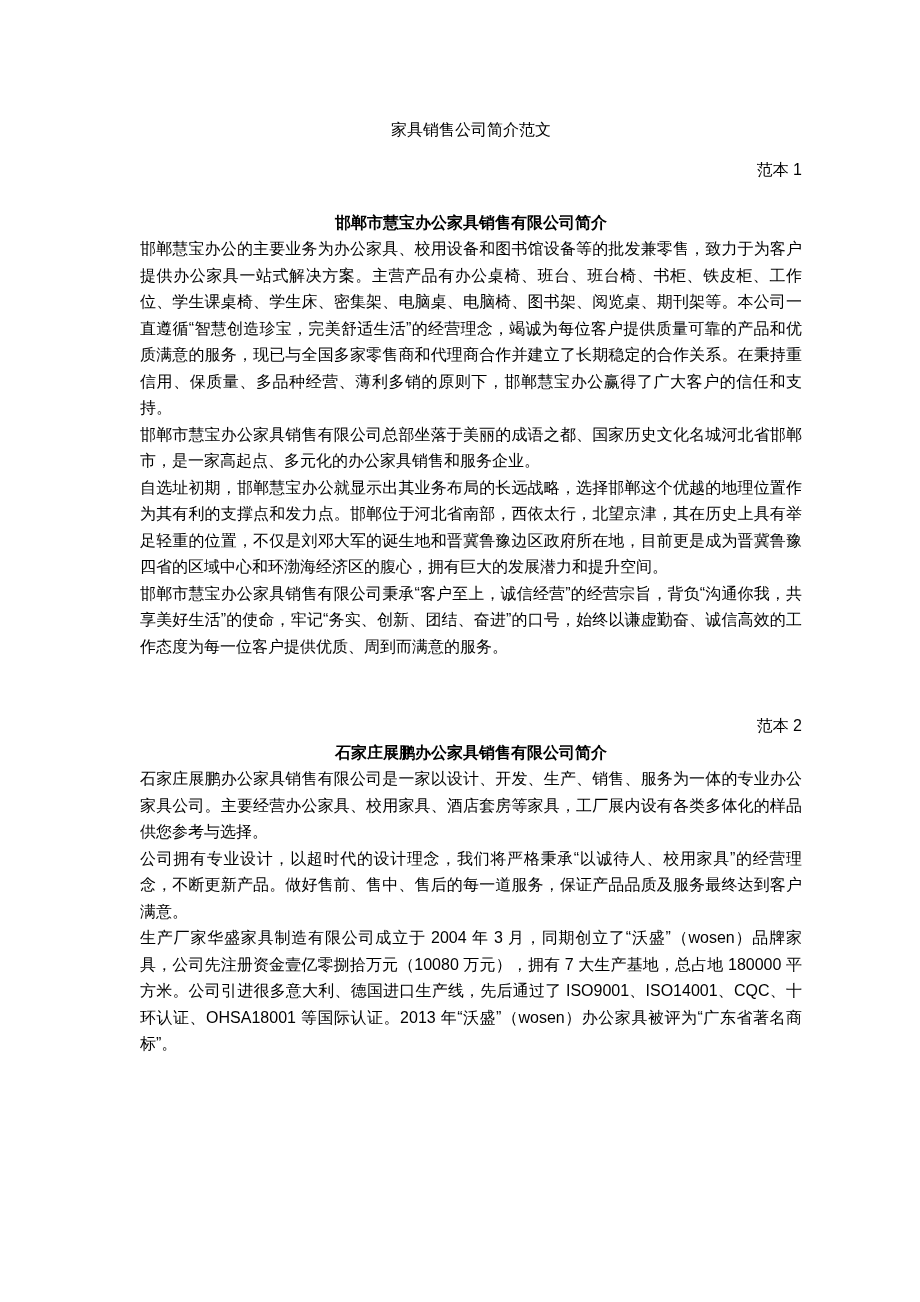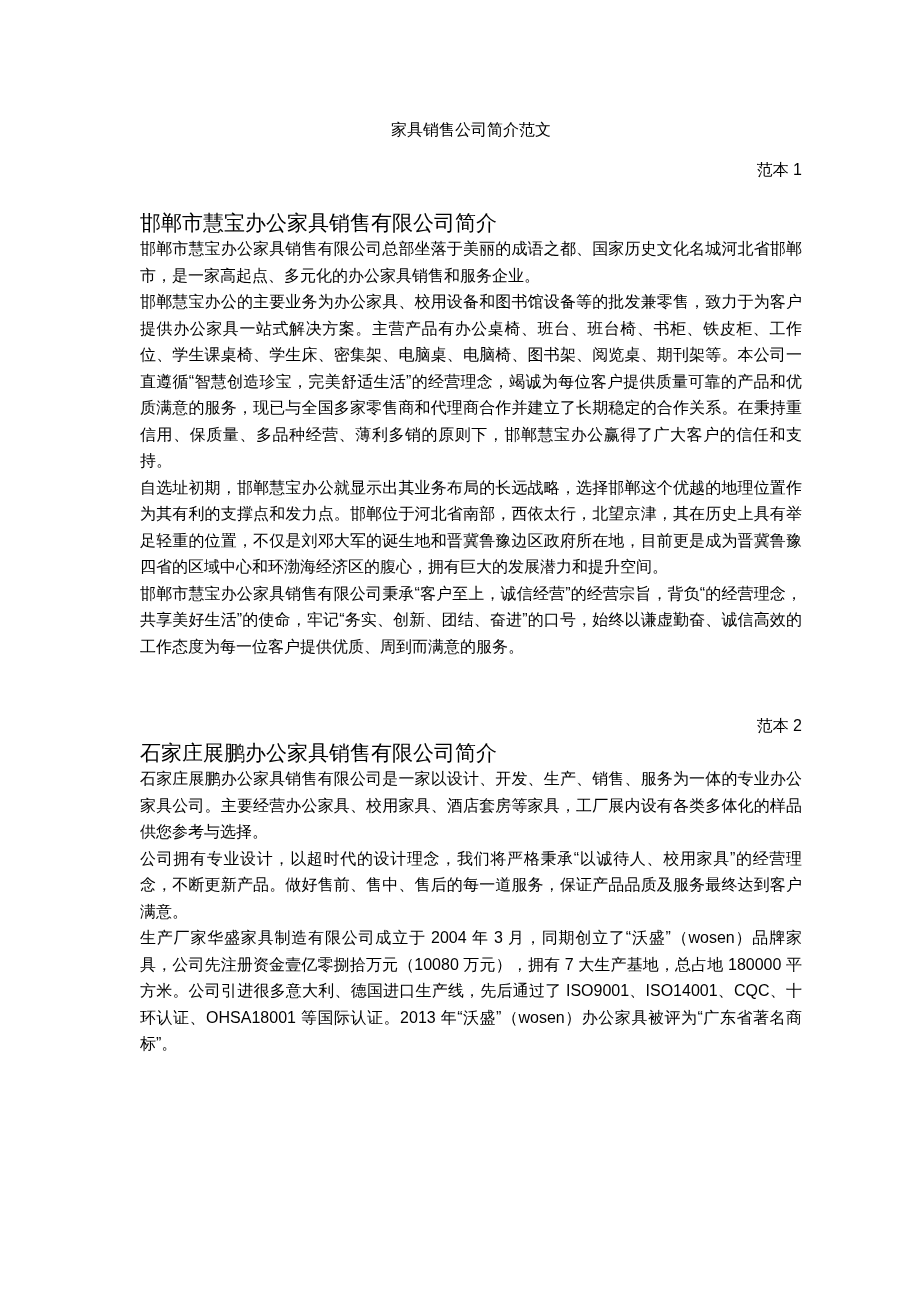--- a/index.html
+++ b/index.html
@@ -26,23 +26,23 @@
     font-size: 16px;
     font-weight: 400;
     text-align: center;
   }
   .label-line {
     margin: 0;
     text-align: right;
   }
   .section-heading {
     margin: 0;
-    font-weight: 400;
-    font-size: 21px;
-    text-align: left;
+    font-weight: 700;
+    font-size: 16px;
+    text-align: center;
   }
   .para {
     margin: 0;
     text-align: justify;
     text-justify: inter-ideograph;
   }
   .spacer {
     height: 26.5px;
   }
   .spacer-double {
@@ -55,28 +55,28 @@
 <div class="page">
 
   <h1 class="doc-title">家具销售公司简介范文</h1>
 
   <p class="label-line">范本 1</p>
 
   <div class="spacer"></div>
 
   <p class="section-heading">邯郸市慧宝办公家具销售有限公司简介</p>
 
+  <p class="para">邯郸慧宝办公的主要业务为办公家具、校用设备和图书馆设备等的批发兼零售，致力于为客户提供办公家具一站式解决方案。主营产品有办公桌椅、班台、班台椅、书柜、铁皮柜、工作位、学生课桌椅、学生床、密集架、电脑桌、电脑椅、图书架、阅览桌、期刊架等。本公司一直遵循“智慧创造珍宝，完美舒适生活”的经营理念，竭诚为每位客户提供质量可靠的产品和优质满意的服务，现已与全国多家零售商和代理商合作并建立了长期稳定的合作关系。在秉持重信用、保质量、多品种经营、薄利多销的原则下，邯郸慧宝办公赢得了广大客户的信任和支持。</p>
+
   <p class="para">邯郸市慧宝办公家具销售有限公司总部坐落于美丽的成语之都、国家历史文化名城河北省邯郸市，是一家高起点、多元化的办公家具销售和服务企业。</p>
-
-  <p class="para">邯郸慧宝办公的主要业务为办公家具、校用设备和图书馆设备等的批发兼零售，致力于为客户提供办公家具一站式解决方案。主营产品有办公桌椅、班台、班台椅、书柜、铁皮柜、工作位、学生课桌椅、学生床、密集架、电脑桌、电脑椅、图书架、阅览桌、期刊架等。本公司一直遵循“智慧创造珍宝，完美舒适生活”的经营理念，竭诚为每位客户提供质量可靠的产品和优质满意的服务，现已与全国多家零售商和代理商合作并建立了长期稳定的合作关系。在秉持重信用、保质量、多品种经营、薄利多销的原则下，邯郸慧宝办公赢得了广大客户的信任和支持。</p>
 
   <p class="para">自选址初期，邯郸慧宝办公就显示出其业务布局的长远战略，选择邯郸这个优越的地理位置作为其有利的支撑点和发力点。邯郸位于河北省南部，西依太行，北望京津，其在历史上具有举足轻重的位置，不仅是刘邓大军的诞生地和晋冀鲁豫边区政府所在地，目前更是成为晋冀鲁豫四省的区域中心和环渤海经济区的腹心，拥有巨大的发展潜力和提升空间。</p>
 
 
-  <p class="para">邯郸市慧宝办公家具销售有限公司秉承“客户至上，诚信经营”的经营宗旨，背负“的经营理念，共享美好生活”的使命，牢记“务实、创新、团结、奋进”的口号，始终以谦虚勤奋、诚信高效的工作态度为每一位客户提供优质、周到而满意的服务。</p>
+  <p class="para">邯郸市慧宝办公家具销售有限公司秉承“客户至上，诚信经营”的经营宗旨，背负“沟通你我，共享美好生活”的使命，牢记“务实、创新、团结、奋进”的口号，始终以谦虚勤奋、诚信高效的工作态度为每一位客户提供优质、周到而满意的服务。</p>
 
   <div class="spacer-double"></div>
 
   <p class="label-line">范本 2</p>
 
   <p class="section-heading">石家庄展鹏办公家具销售有限公司简介</p>
 
   <p class="para">石家庄展鹏办公家具销售有限公司是一家以设计、开发、生产、销售、服务为一体的专业办公家具公司。主要经营办公家具、校用家具、酒店套房等家具，工厂展内设有各类多体化的样品供您参考与选择。</p>
 
   <p class="para">公司拥有专业设计，以超时代的设计理念，我们将严格秉承“以诚待人、校用家具”的经营理念，不断更新产品。做好售前、售中、售后的每一道服务，保证产品品质及服务最终达到客户满意。</p>

